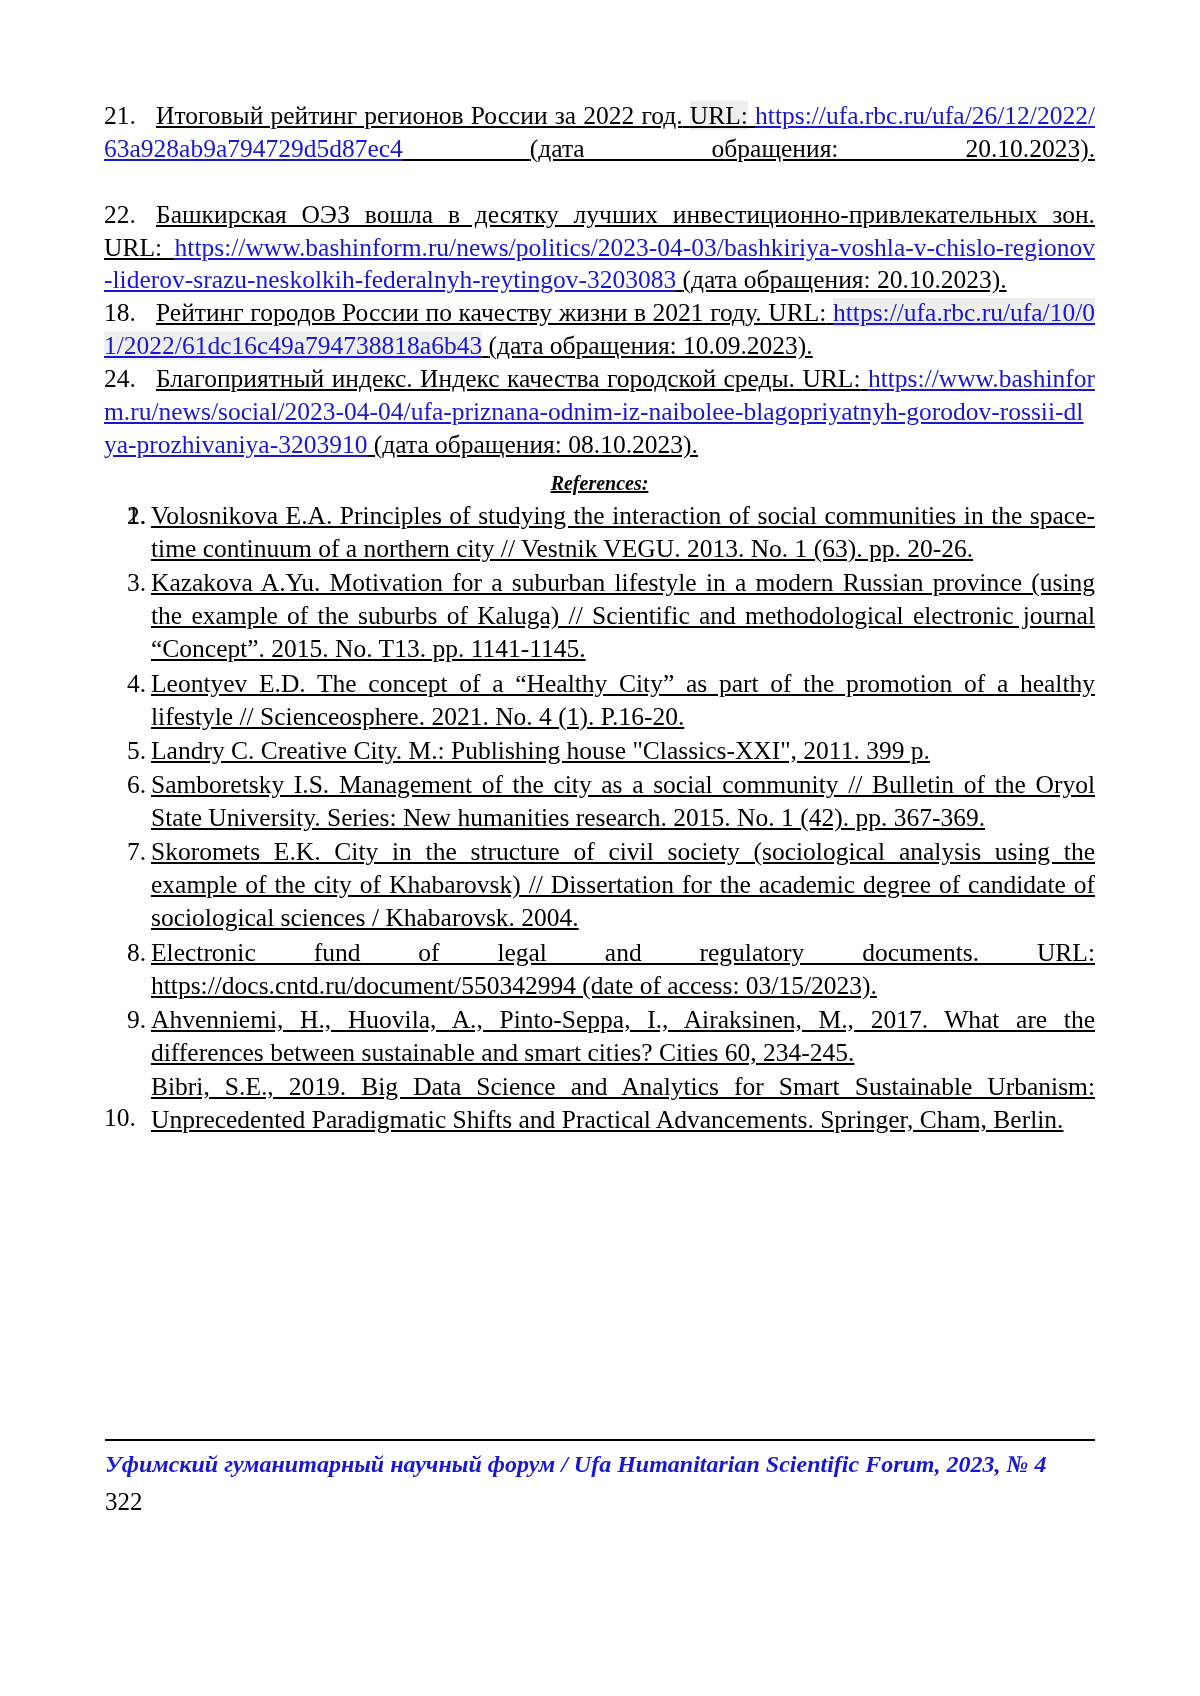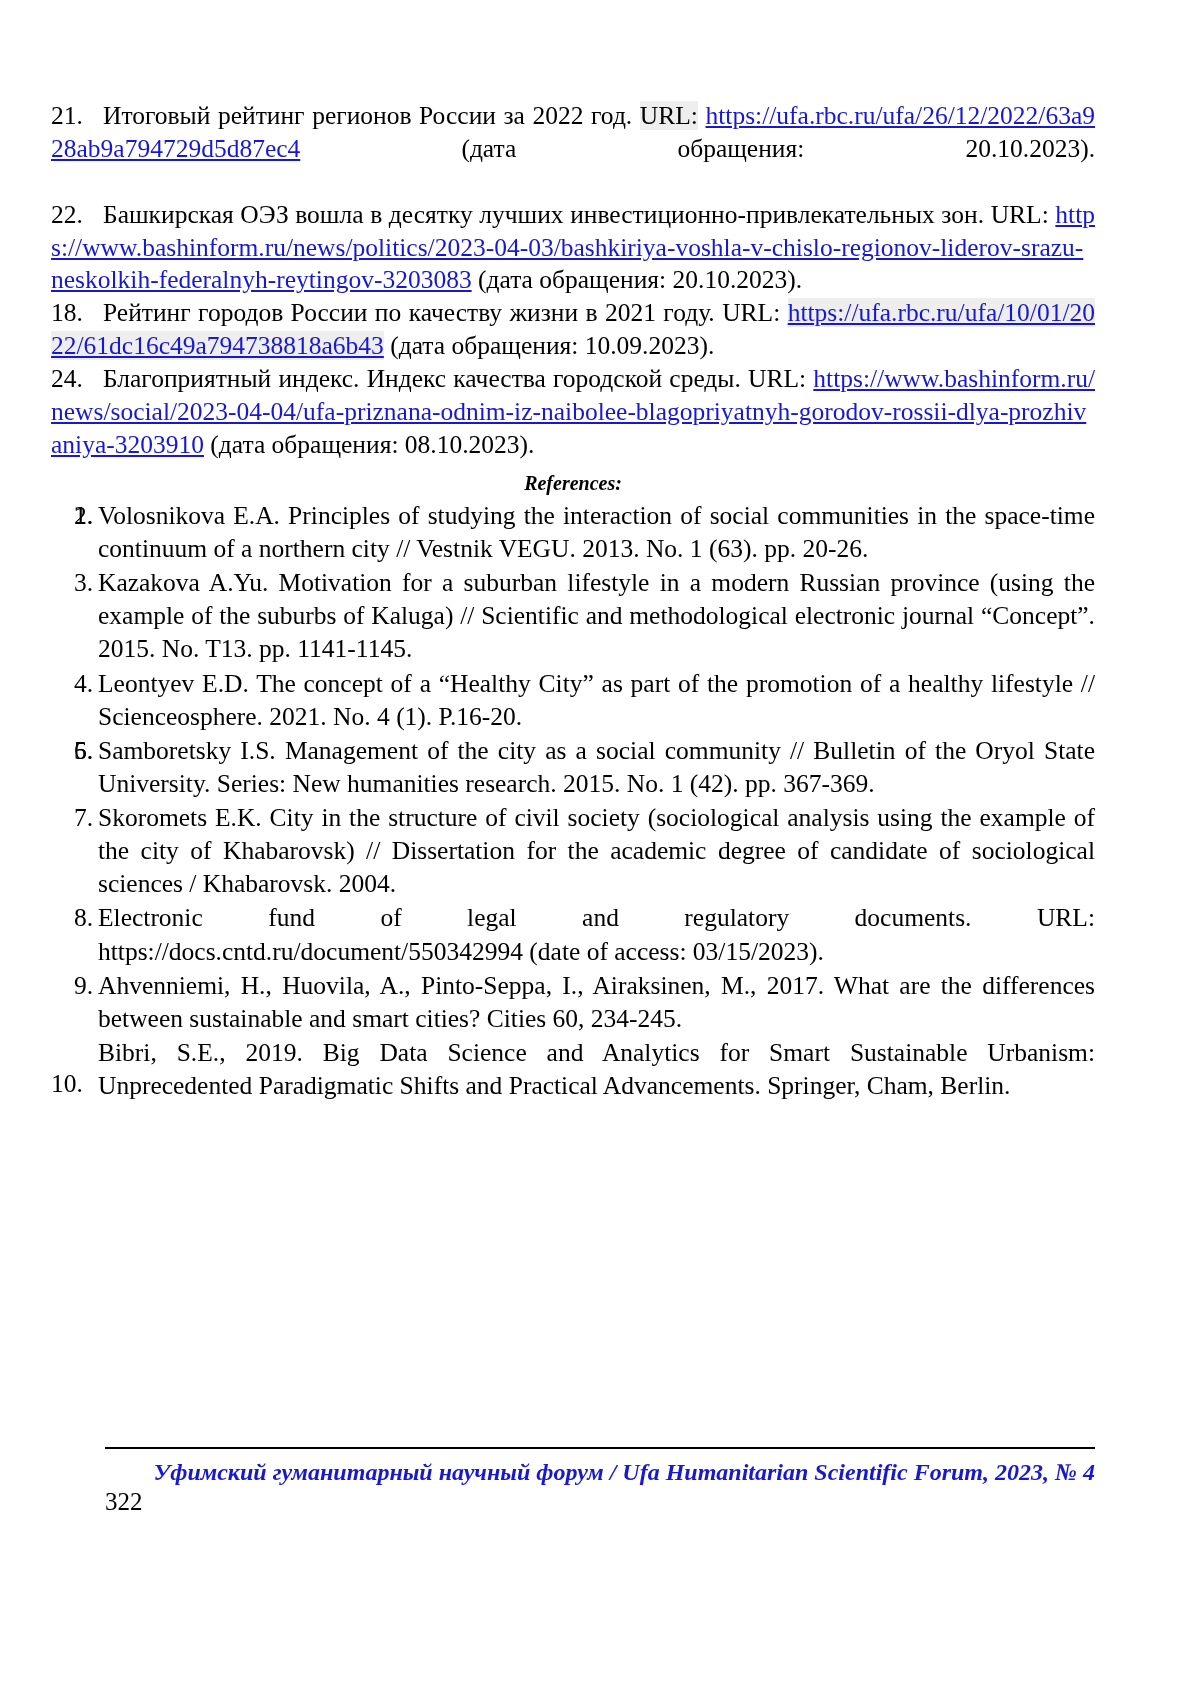--- a/index.html
+++ b/index.html
@@ -12,21 +12,22 @@
     height: 1696px;
     font-family: "Liberation Serif", serif;
     color: #000000;
     position: relative;
   }
   .page {
     position: relative;
     width: 1200px;
     height: 1628px;
     box-sizing: border-box;
-    padding: 100px 105px 0 51px;
+    padding: 100px 105px 0 104px;
+    text-decoration: underline;
   }
   .cyr-list {
     font-size: 25.5px;
     line-height: 1.29;
     text-align: justify;
   }
   .cyr-item {
     margin: 0;
     text-indent: 0;
   }
@@ -91,25 +92,25 @@
   }
   .footer-rule {
     border-top: 2.5px solid #000;
     margin-bottom: 10px;
   }
   .footer-line {
     font-style: italic;
     font-weight: bold;
     color: #1818d0;
     font-size: 24px;
-    text-align: right;
+    text-align: left;
   }
   .page-number {
     font-size: 25px;
-    margin-top: 2px;
+    margin-top: 10px;
     text-align: left;
   }
 </style>
 </head>
 <body>
 
 <div class="page">
 
   <div class="cyr-list">
 
@@ -156,20 +157,21 @@
     <li>
       <span class="rnum">3.</span>
       <span>Kazakova A.Yu. Motivation for a suburban lifestyle in a modern Russian province (using the example of the suburbs of Kaluga) // Scientific and methodological electronic journal “Concept”. 2015. No. T13. pp. 1141-1145.</span>
     </li>
     <li>
       <span class="rnum">4.</span>
       <span>Leontyev E.D. The concept of a “Healthy City” as part of the promotion of a healthy lifestyle // Scienceosphere. 2021. No. 4 (1). P.16-20.</span>
     </li>
     <li>
       <span class="rnum">5.</span>
+      <span>Landry C. Creative City. M.: Publishing house "Classics-XXI", 2011. 399 p.</span>
     </li>
     <li>
       <span class="rnum">6.</span>
       <span>Samboretsky I.S. Management of the city as a social community // Bulletin of the Oryol State University. Series: New humanities research. 2015. No. 1 (42). pp. 367-369.</span>
     </li>
     <li>
       <span class="rnum">7.</span>
       <span>Skoromets E.K. City in the structure of civil society (sociological analysis using the example of the city of Khabarovsk) // Dissertation for the academic degree of candidate of sociological sciences / Khabarovsk. 2004.</span>
     </li>
     <li>

